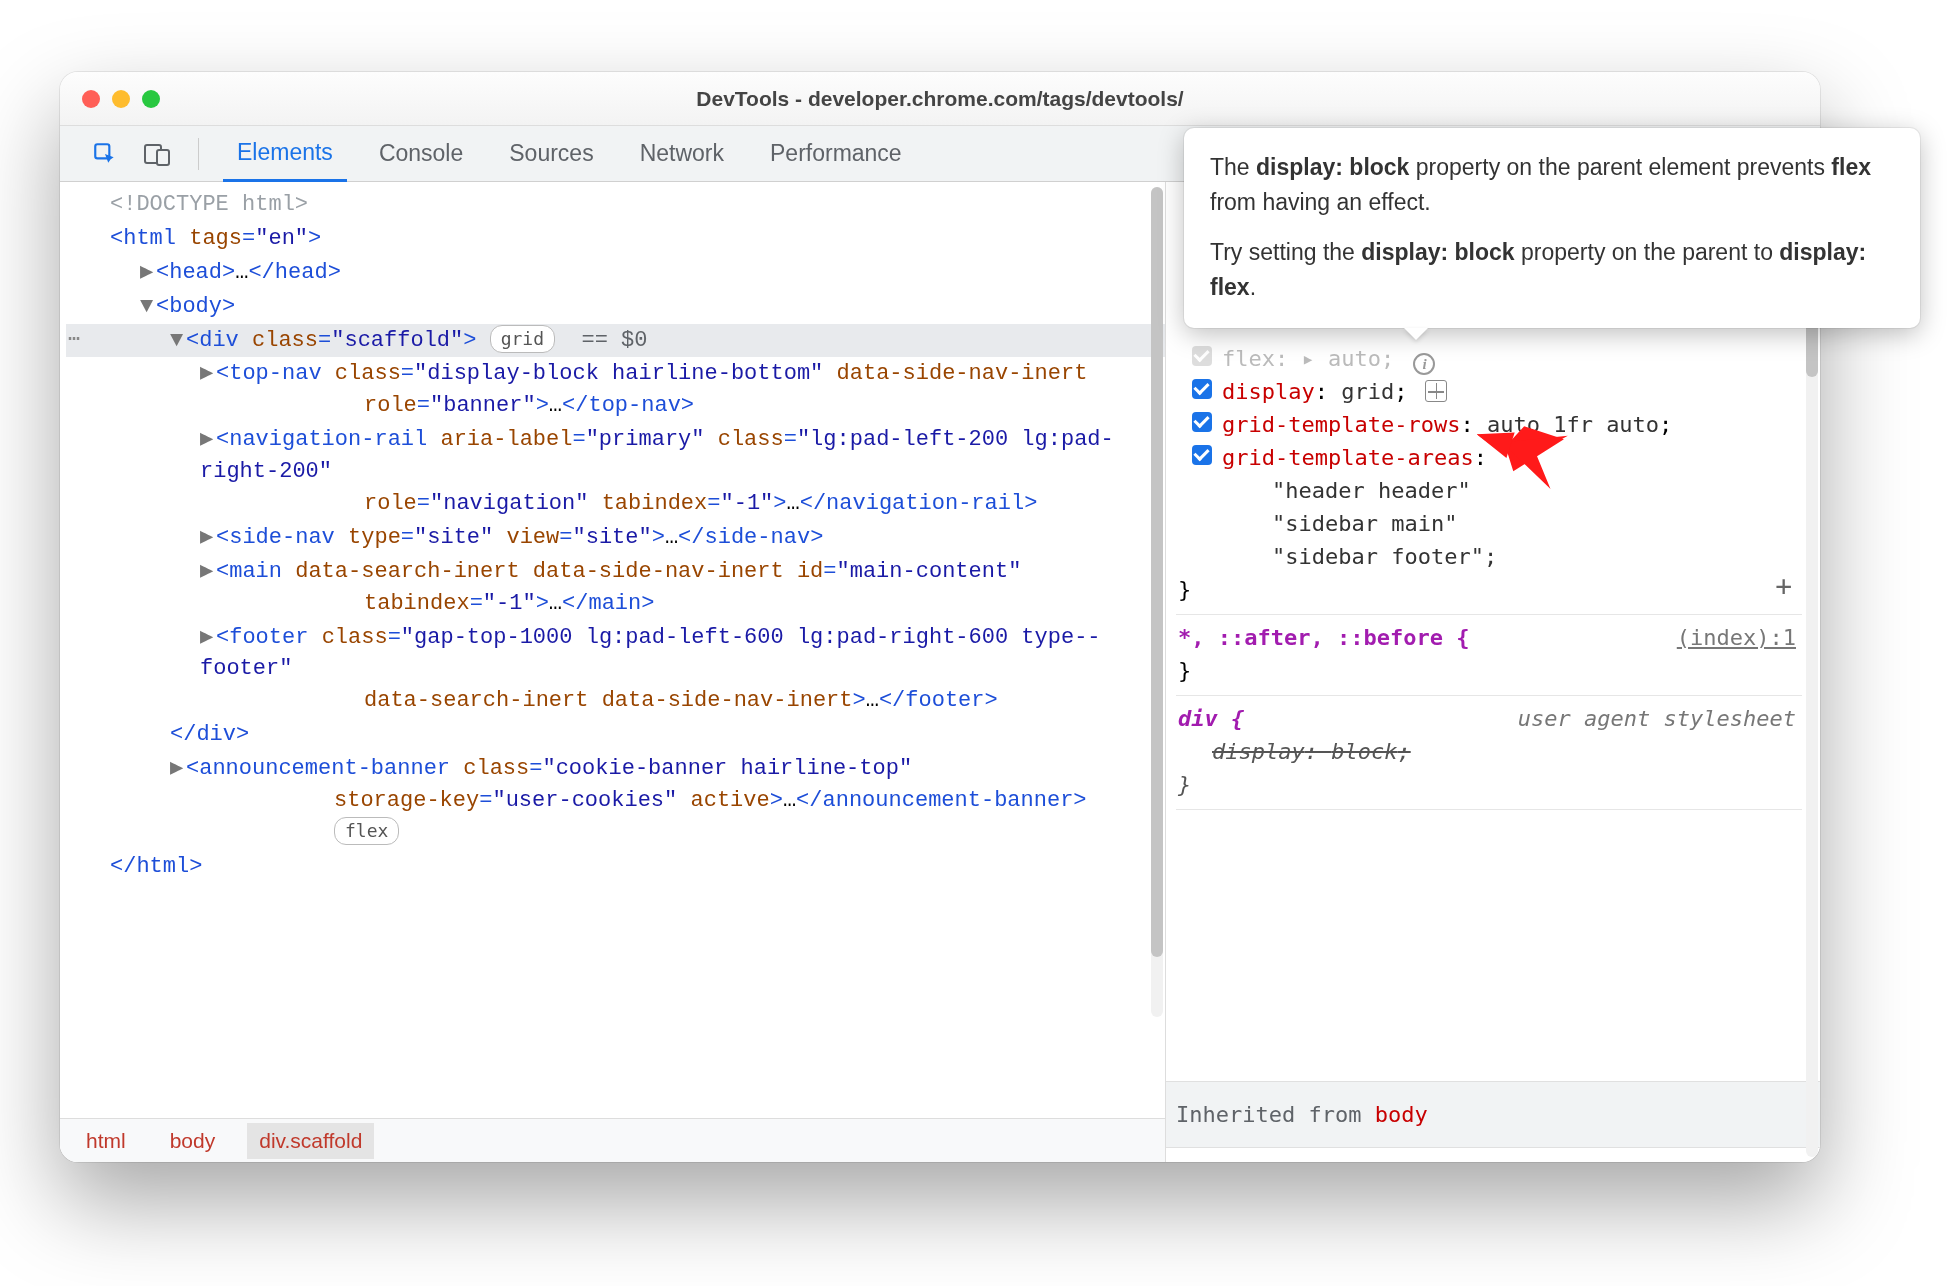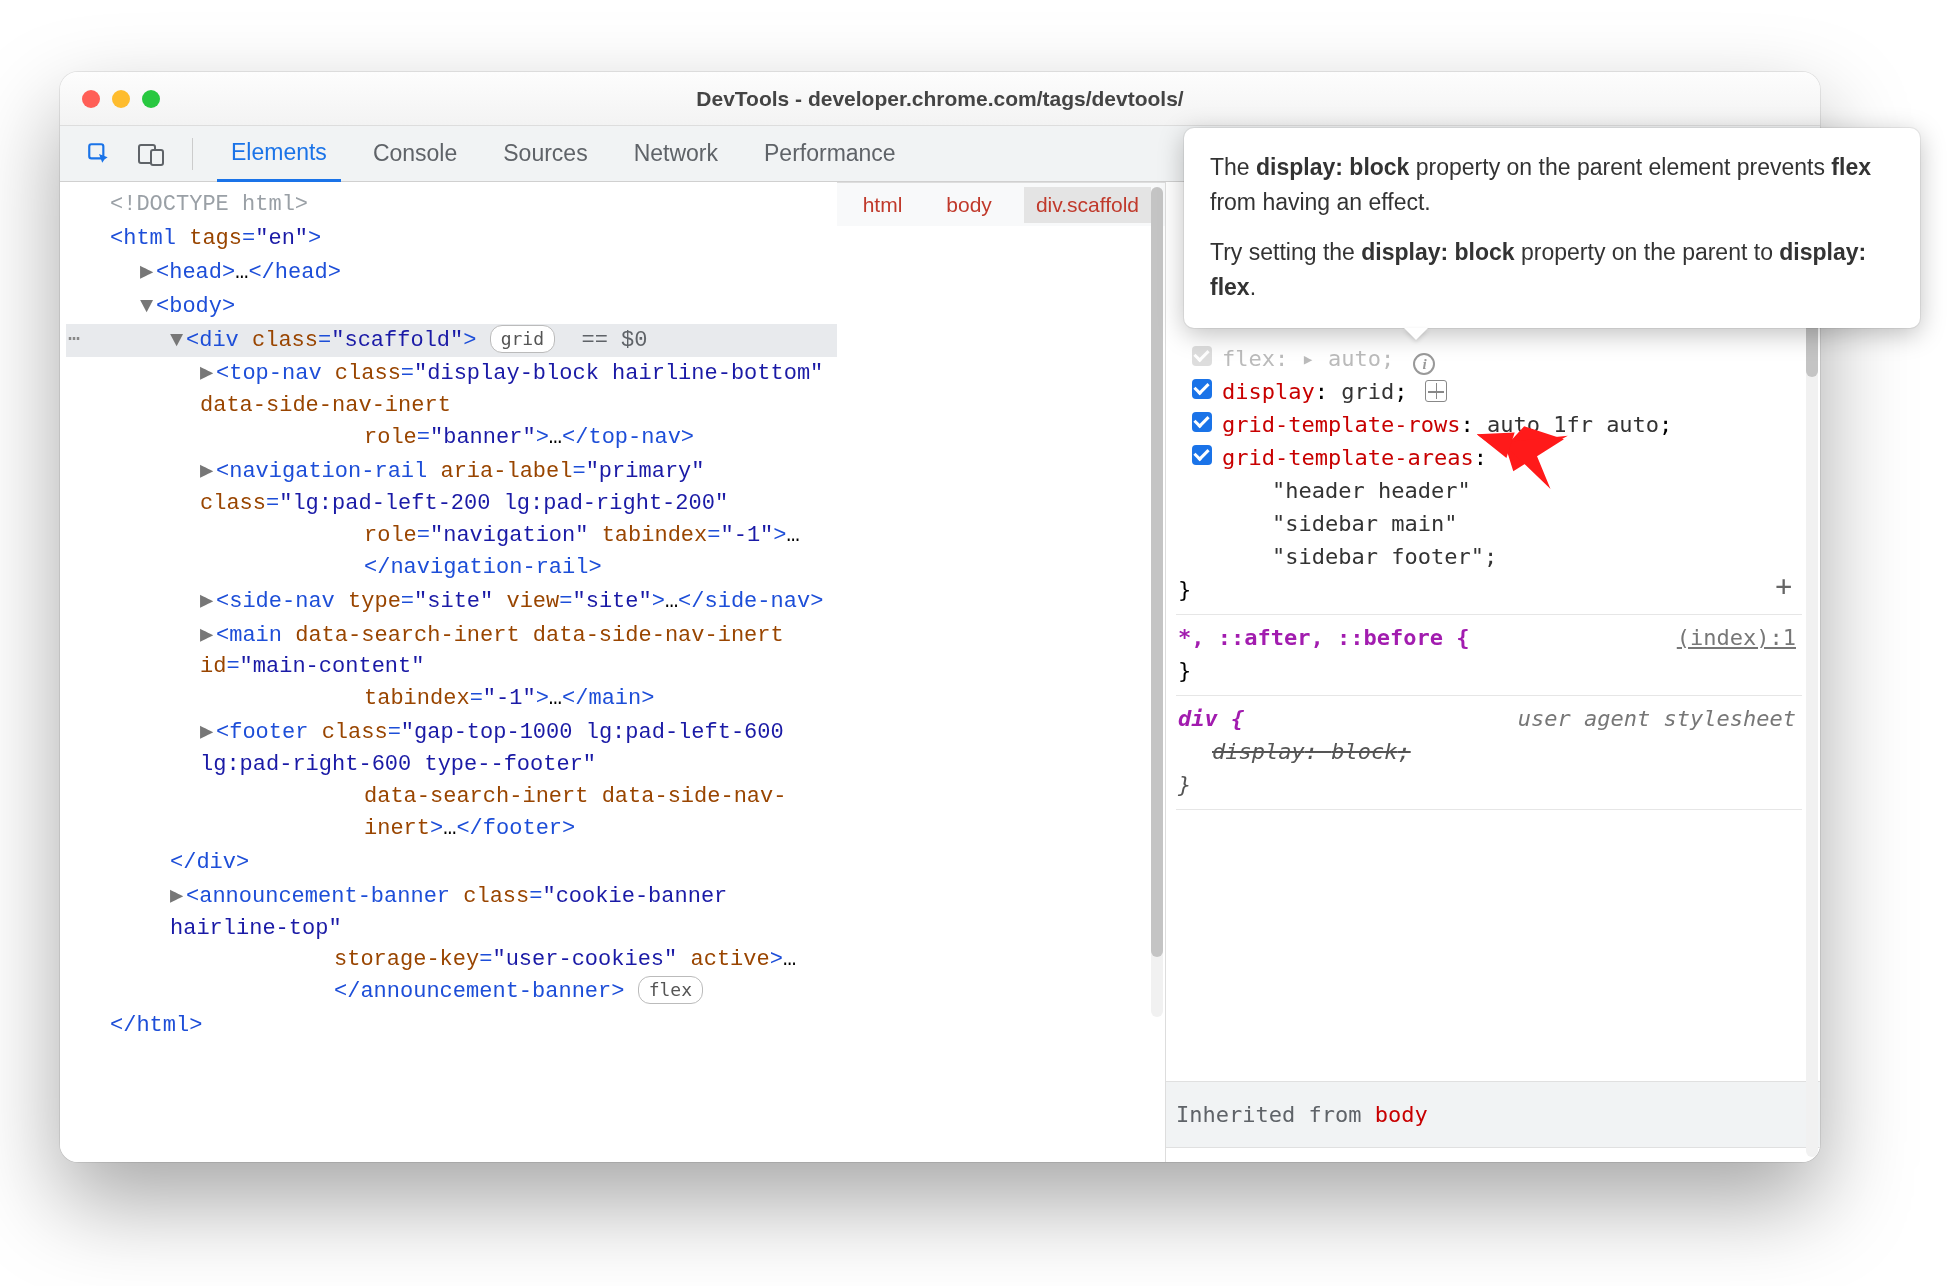--- a/index.html
+++ b/index.html
@@ -40,37 +40,37 @@
     position: absolute; left: 0; right: 0; text-align: center;
     font-size: 21px; font-weight: 600; color: #444;
     pointer-events: none;
   }
   .toolbar {
     height: 56px;
     background: #f1f3f4;
     border-bottom: 1px solid #d0d0d0;
     display: flex;
     align-items: center;
-    padding: 0 22px;
+    padding: 0 28px;
     gap: 18px;
     font-size: 23px;
     color: #5f6368;
   }
   .toolbar .divider { width: 1px; height: 32px; background: #ccc; margin: 0 6px; }
   .tab { padding: 0 14px; height: 56px; display: flex; align-items: center; cursor: pointer; }
   .tab.active { color: #1a73e8; border-bottom: 3px solid #1a73e8; }
   .toolbar .spacer { flex: 1; }
   .icon-btn { width: 34px; height: 34px; display: flex; align-items: center; justify-content: center; color: #5f6368; cursor: pointer; }
   .main-split { flex: 1; display: flex; overflow: hidden; }
   .dom-panel {
     flex: 1;
     background: #fff;
     overflow: hidden;
     display: flex;
-    flex-direction: row;
+    flex-direction: column;
     border-right: 1px solid #ddd;
     position: relative;
   }
   .dom-tree {
     flex: 1;
     overflow: auto;
     font-family: Menlo, Monaco, "Courier New", monospace;
     font-size: 22px;
     line-height: 1.45;
     padding: 6px 0 6px 6px;

